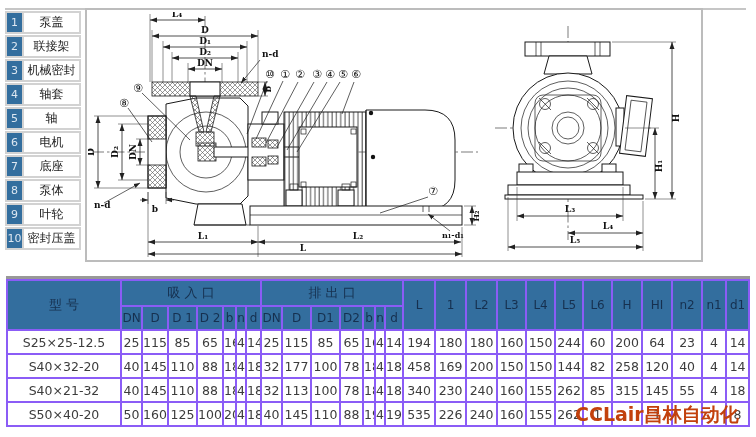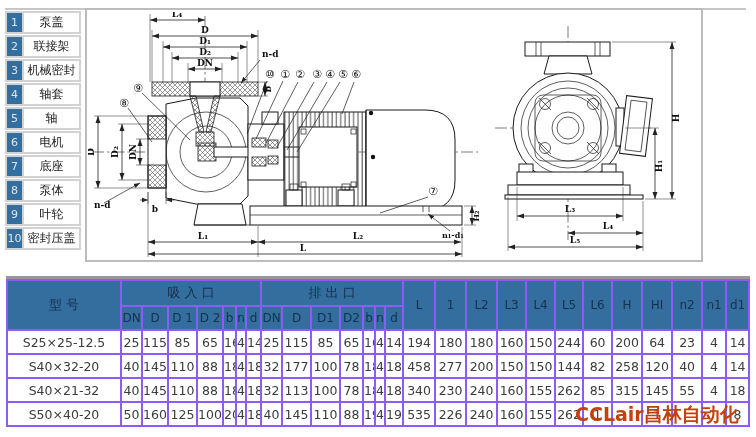--- a/index.html
+++ b/index.html
@@ -424,21 +424,21 @@
           <td>4</td>
           <td>18</td>
           <td>32</td>
           <td>177</td>
           <td>100</td>
           <td>78</td>
           <td>18</td>
           <td>4</td>
           <td>18</td>
           <td>458</td>
-          <td>277</td>
+          <td>169</td>
           <td>200</td>
           <td>150</td>
           <td>150</td>
           <td>144</td>
           <td>82</td>
           <td>258</td>
           <td>120</td>
           <td>40</td>
           <td>4</td>
           <td>14</td>

